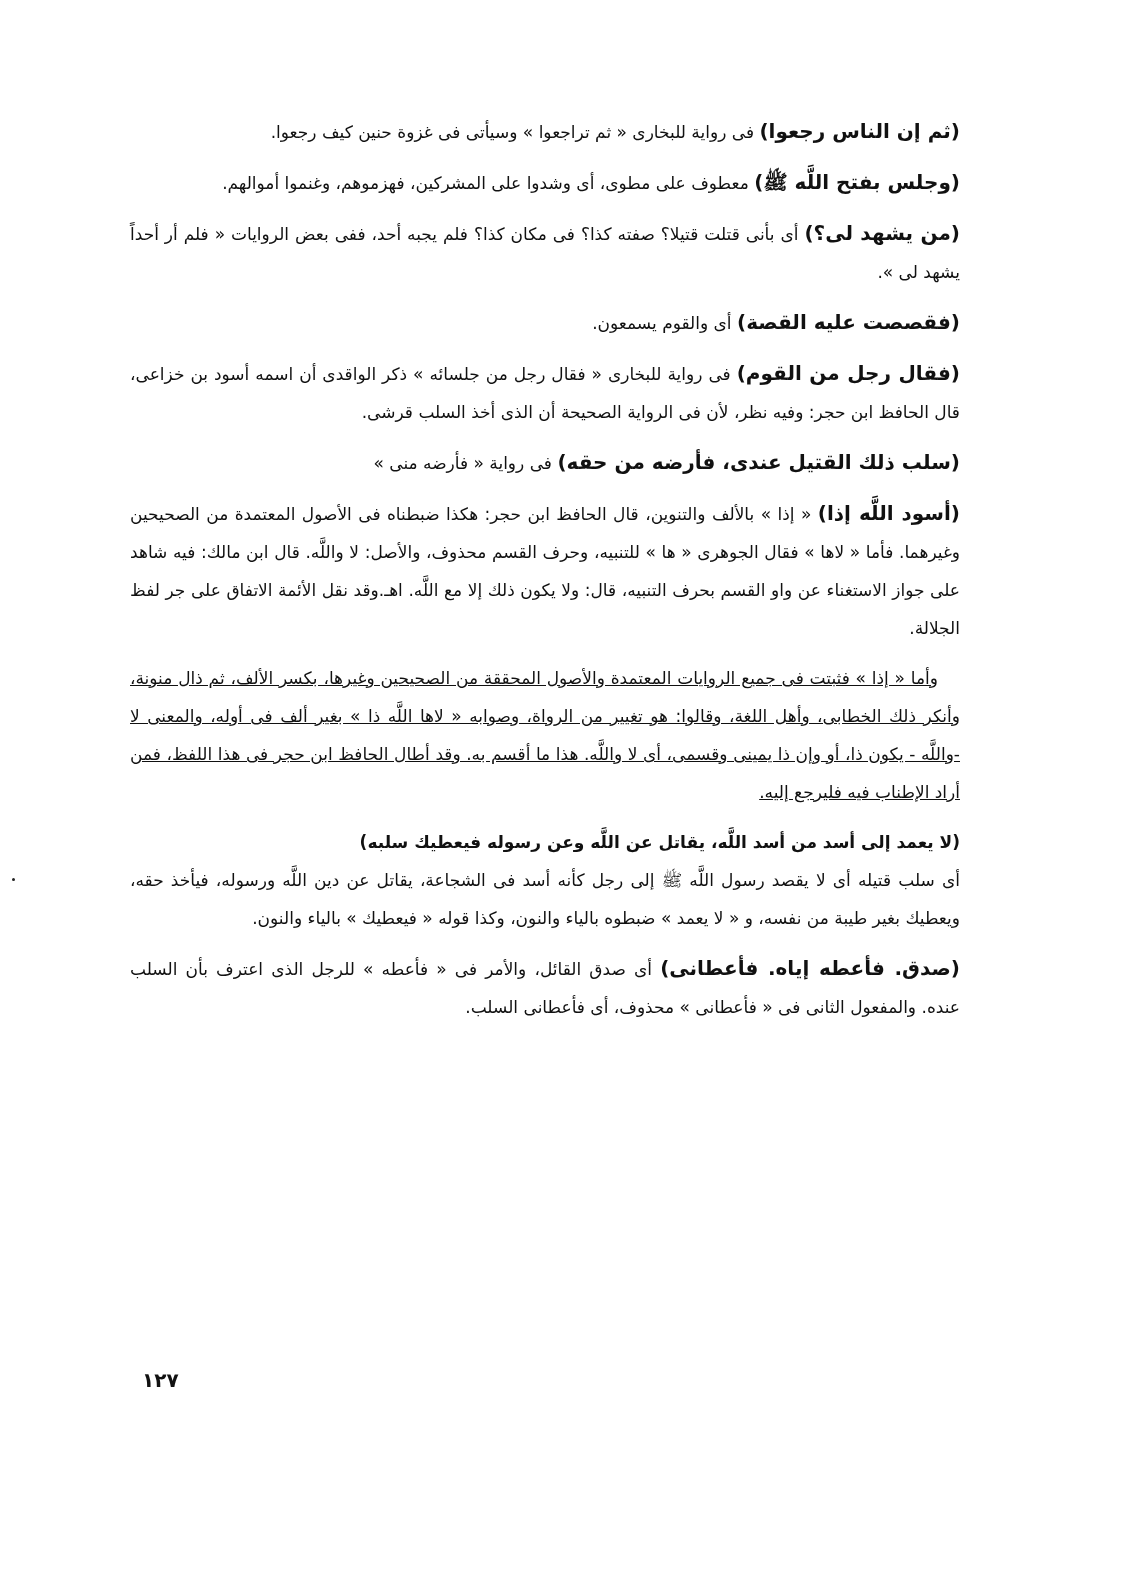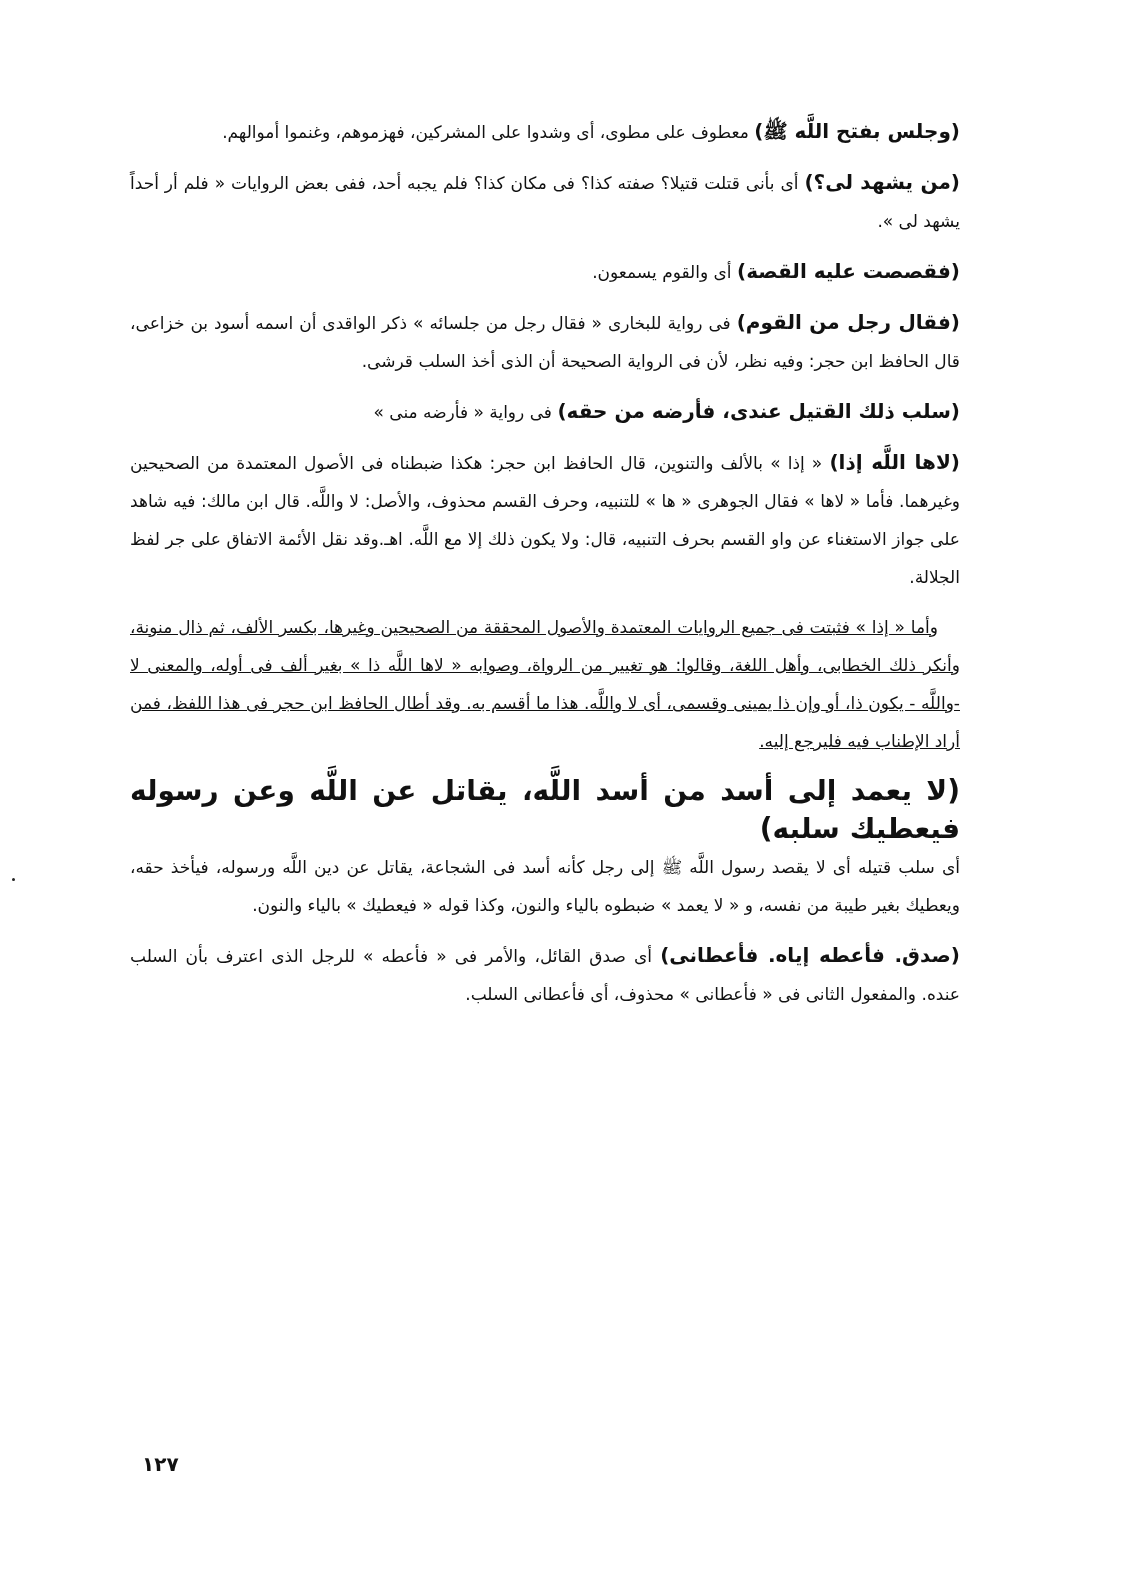--- a/index.html
+++ b/index.html
@@ -10,37 +10,40 @@
   }
   .page {
     position: absolute; left: 130px; top: 112px; width: 830px;
     direction: rtl; text-align: justify;
   }
   .para {
     font-size: 17px; line-height: 38px; margin: 0 0 12px 0;
     text-align-last: right;
   }
   .lemma { font-weight: bold; font-size: 20px; }
-  .heading-line { font-weight: bold; font-size: 28px; line-height: 38px; margin: 0; }
+  .heading-line { font-weight: bold; font-size: 17px; line-height: 38px; margin: 0; }
   .indent { text-indent: 22px; text-decoration: underline; }
   .page-number {
-    position: absolute; left: 142px; top: 1452px;
+    position: absolute; left: 142px; top: 1368px;
     font-size: 20px; font-weight: bold; direction: rtl;
     font-family: "DejaVu Sans", sans-serif;
   }
   .scan-dot {
     position: absolute; left: 12px; top: 878px; width: 3px; height: 3px;
     background: #222; border-radius: 50%;
   }
 </style>
 </head>
 <body>
 
 <div class="page">
 
+  <p class="para">
+    <span class="lemma">(ثم إن الناس رجعوا)</span><span> فى رواية للبخارى « ثم تراجعوا » وسيأتى فى غزوة حنين كيف رجعوا.</span>
+  </p>
 
   <p class="para">
     <span class="lemma">(وجلس بفتح اللَّه ﷺ)</span><span> معطوف على مطوى، أى وشدوا على المشركين، فهزموهم، وغنموا أموالهم.</span>
   </p>
 
 
   <p class="para">
     <span class="lemma">(من يشهد لى؟)</span><span> أى بأنى قتلت قتيلا؟ صفته كذا؟ فى مكان كذا؟ فلم يجبه أحد، ففى بعض الروايات « فلم أر أحداً يشهد لى ».</span>
   </p>
 
@@ -50,21 +53,21 @@
 
   <p class="para">
     <span class="lemma">(فقال رجل من القوم)</span><span> فى رواية للبخارى « فقال رجل من جلسائه » ذكر الواقدى أن اسمه أسود بن خزاعى، قال الحافظ ابن حجر: وفيه نظر، لأن فى الرواية الصحيحة أن الذى أخذ السلب قرشى.</span>
   </p>
 
   <p class="para">
     <span class="lemma">(سلب ذلك القتيل عندى، فأرضه من حقه)</span><span> فى رواية « فأرضه منى »</span>
   </p>
 
   <p class="para">
-    <span class="lemma">(لاها اللَّه إذا)</span><span> « إذا » بالألف والتنوين، قال الحافظ ابن حجر: هكذا ضبطناه فى الأصول المعتمدة من الصحيحين وغيرهما. فأما « لاها » فقال الجوهرى « ها » للتنبيه، وحرف القسم محذوف، والأصل: لا واللَّه. قال ابن مالك: فيه شاهد على جواز الاستغناء عن واو القسم بحرف التنبيه، قال: ولا يكون ذلك إلا مع اللَّه. اهـ.وقد نقل الأئمة الاتفاق على جر لفظ الجلالة.</span>
+    <span class="lemma">(أسود اللَّه إذا)</span><span> « إذا » بالألف والتنوين، قال الحافظ ابن حجر: هكذا ضبطناه فى الأصول المعتمدة من الصحيحين وغيرهما. فأما « لاها » فقال الجوهرى « ها » للتنبيه، وحرف القسم محذوف، والأصل: لا واللَّه. قال ابن مالك: فيه شاهد على جواز الاستغناء عن واو القسم بحرف التنبيه، قال: ولا يكون ذلك إلا مع اللَّه. اهـ.وقد نقل الأئمة الاتفاق على جر لفظ الجلالة.</span>
   </p>
 
   <p class="para indent">
     <span>وأما « إذا » فثبتت فى جميع الروايات المعتمدة والأصول المحققة من الصحيحين وغيرها، بكسر الألف، ثم ذال منونة، وأنكر ذلك الخطابى، وأهل اللغة، وقالوا: هو تغيير من الرواة، وصوابه « لاها اللَّه ذا » بغير ألف فى أوله، والمعنى لا -واللَّه - يكون ذا، أو وإن ذا يمينى وقسمى، أى لا واللَّه. هذا ما أقسم به. وقد أطال الحافظ ابن حجر فى هذا اللفظ، فمن أراد الإطناب فيه فليرجع إليه.</span>
   </p>
 
   <p class="heading-line">(لا يعمد إلى أسد من أسد اللَّه، يقاتل عن اللَّه وعن رسوله فيعطيك سلبه)</p>
   <p class="para">
     <span>أى سلب قتيله أى لا يقصد رسول اللَّه ﷺ إلى رجل كأنه أسد فى الشجاعة، يقاتل عن دين اللَّه ورسوله، فيأخذ حقه، ويعطيك بغير طيبة من نفسه، و « لا يعمد » ضبطوه بالياء والنون، وكذا قوله « فيعطيك » بالياء والنون.</span>
   </p>

